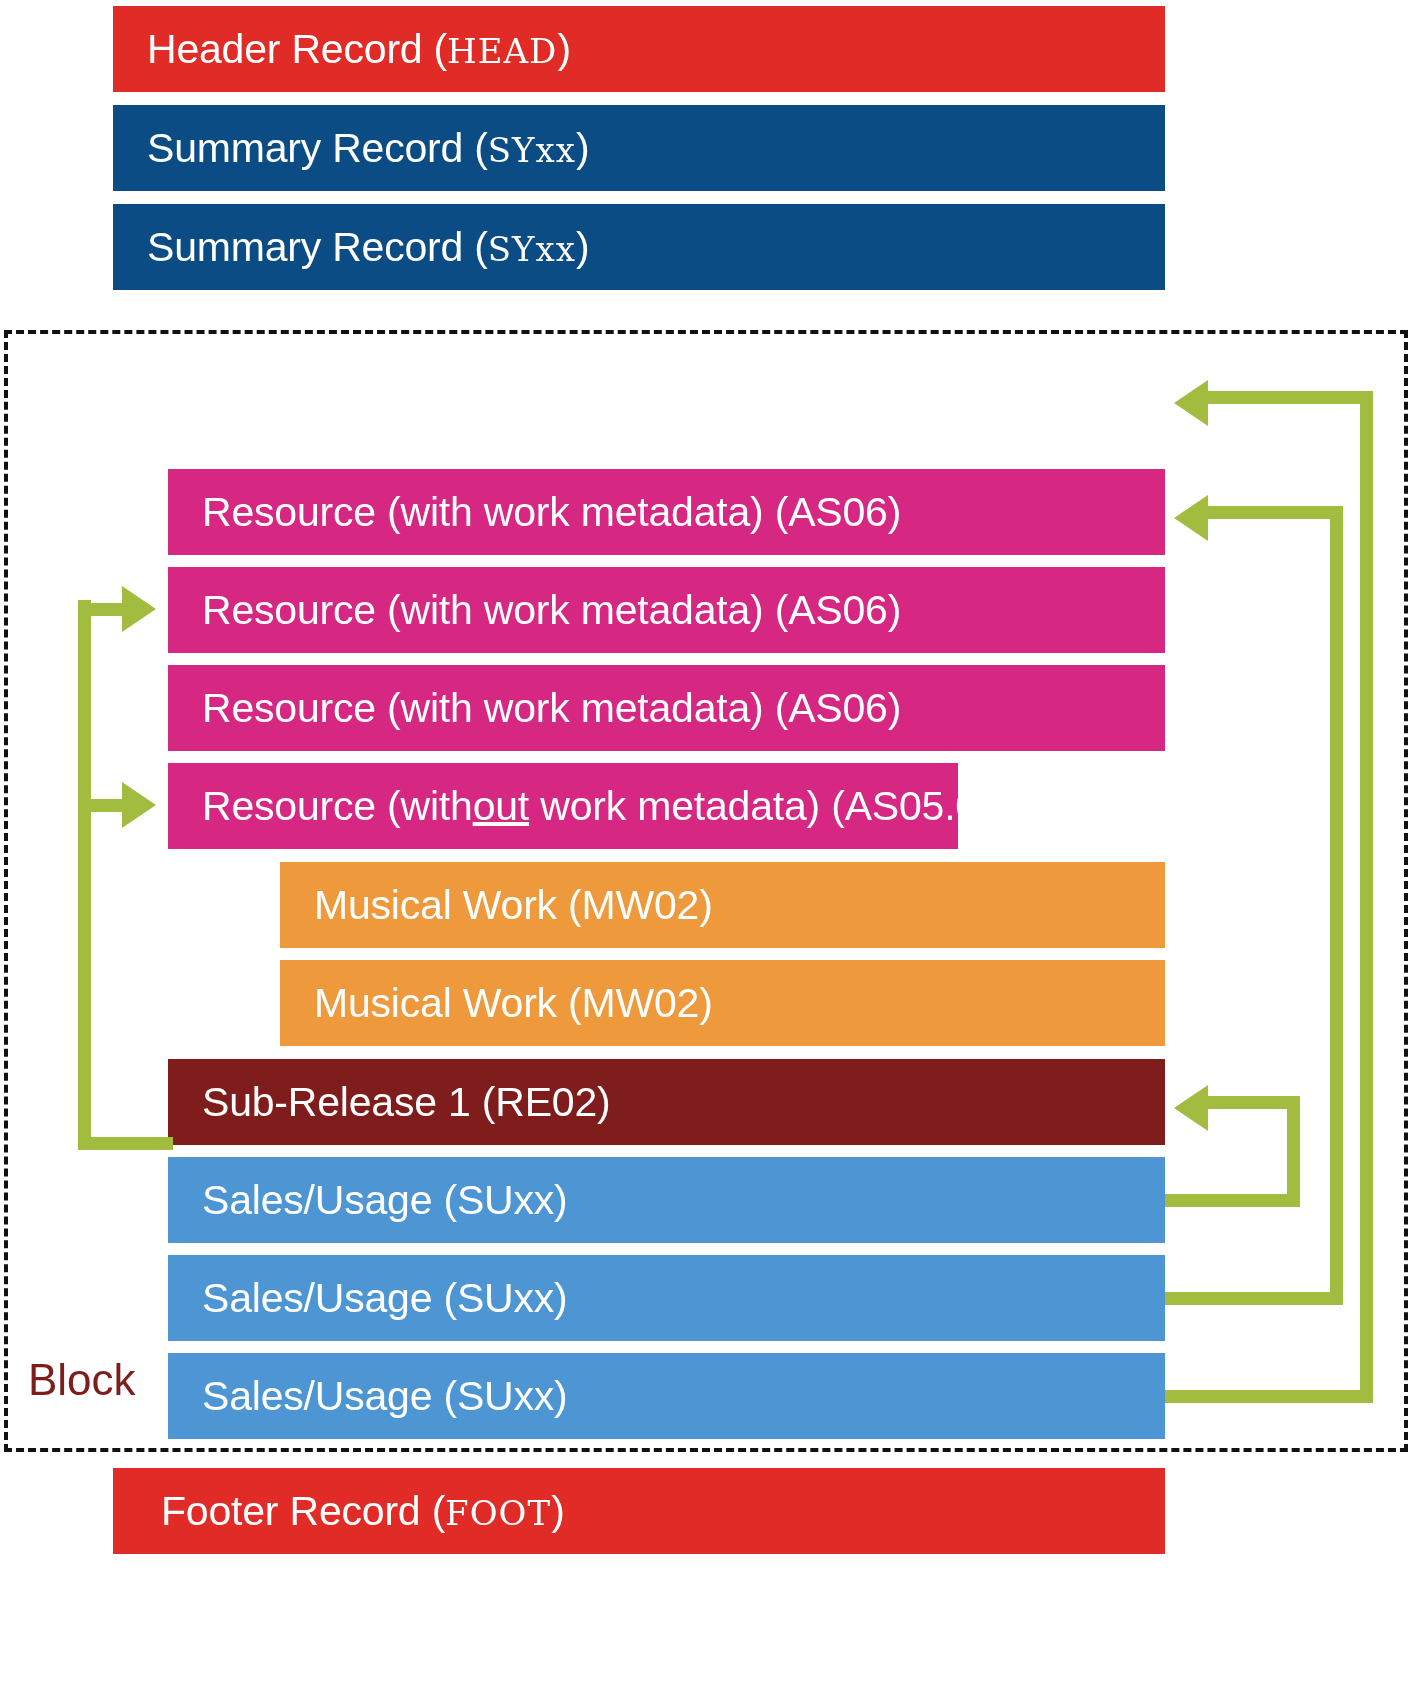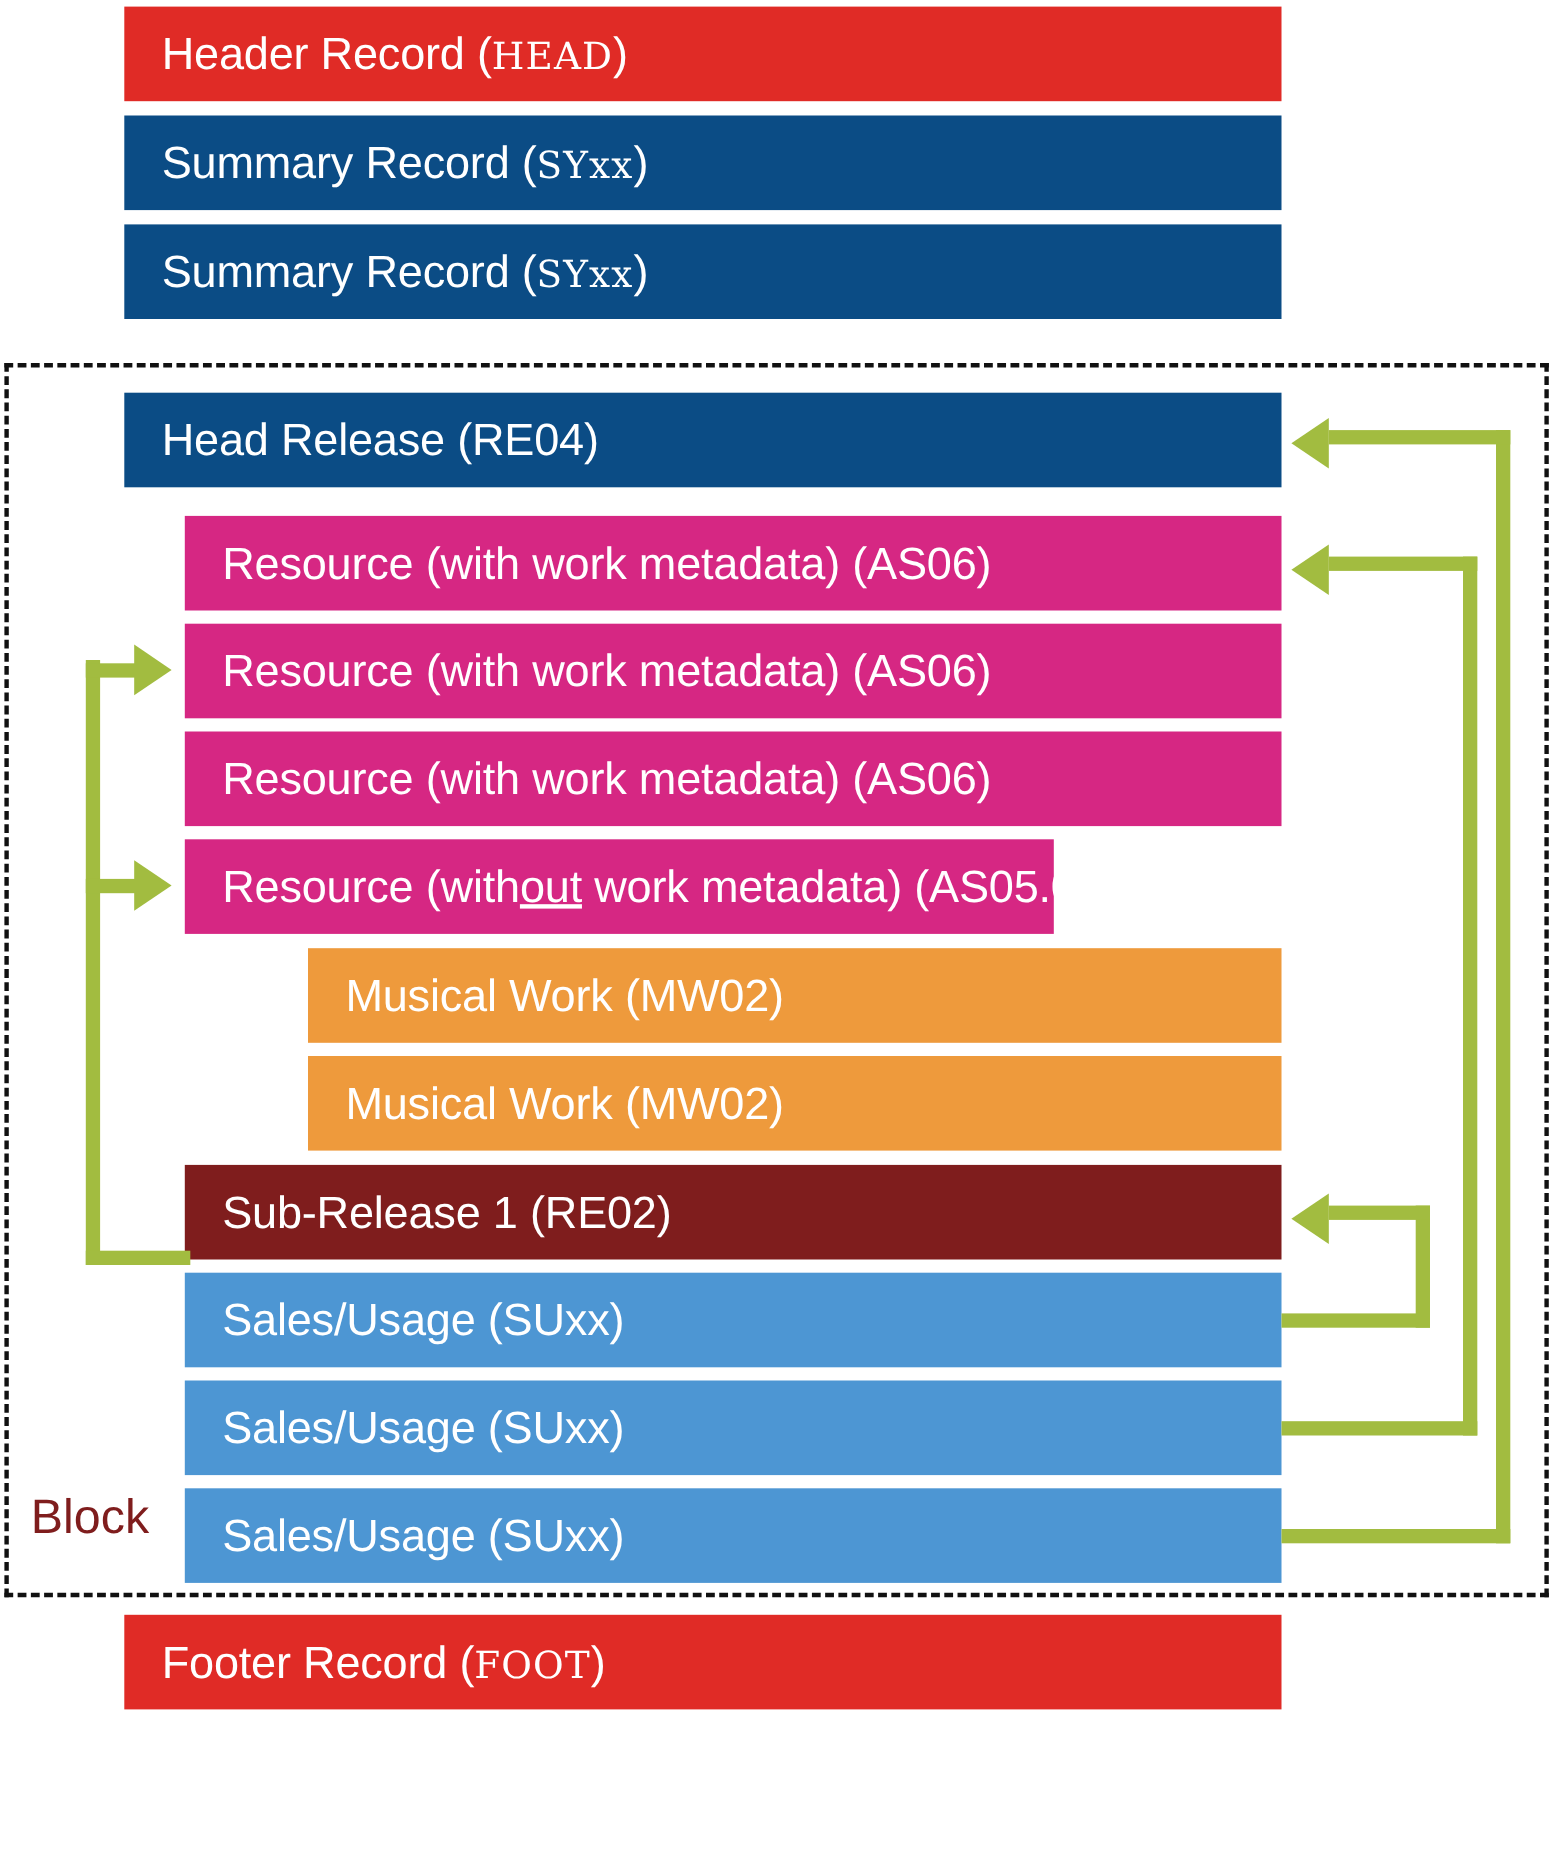--- a/index.html
+++ b/index.html
@@ -40,23 +40,20 @@
       <span>Summary Record (</span><span class="mono">SYxx</span><span>)</span>
     </span>
   </div>
 
   <div class="bar" style="left:113px;top:204px;width:1052px;height:86px;background:#0B4C85;padding-left:34px;">
     <span class="lbl">
       <span>Summary Record (</span><span class="mono">SYxx</span><span>)</span>
     </span>
   </div>
 
-  <div class="bar" style="left:113px;top:357px;width:1052px;height:86px;background:#0B4C85;padding-left:34px;">
-    <span class="lbl">Head Release (RE04)</span>
-  </div>
 
   <div class="bar" style="left:168px;top:469px;width:997px;height:86px;background:#D62783;padding-left:34px;">
     <span class="lbl">Resource (with work metadata) (AS06)</span>
   </div>
 
   <div class="bar" style="left:168px;top:567px;width:997px;height:86px;background:#D62783;padding-left:34px;">
     <span class="lbl">Resource (with work metadata) (AS06)</span>
   </div>
 
   <div class="bar" style="left:168px;top:665px;width:997px;height:86px;background:#D62783;padding-left:34px;">
@@ -84,21 +81,21 @@
   </div>
 
   <div class="bar" style="left:168px;top:1255px;width:997px;height:86px;background:#4D96D3;padding-left:34px;">
     <span class="lbl">Sales/Usage (SUxx)</span>
   </div>
 
   <div class="bar" style="left:168px;top:1353px;width:997px;height:86px;background:#4D96D3;padding-left:34px;">
     <span class="lbl">Sales/Usage (SUxx)</span>
   </div>
 
-  <div class="bar" style="left:113px;top:1468px;width:1052px;height:86px;background:#E02B26;padding-left:34px;">
+  <div class="bar" style="left:113px;top:1468px;width:1052px;height:86px;background:#E02B26;padding-left:48px;">
     <span class="lbl">
       <span>Footer Record (</span><span class="mono">FOOT</span><span>)</span>
     </span>
   </div>
 
   <div class="gv" style="left:78px;top:600px;width:13px;height:550px;"></div>
   <div class="gh" style="left:78px;top:1137px;width:95px;height:13px;"></div>
 
   <div class="gh" style="left:78px;top:603px;width:48px;height:13px;"></div>
   <div class="arrow-r" style="left:122px;top:586px;"></div>

